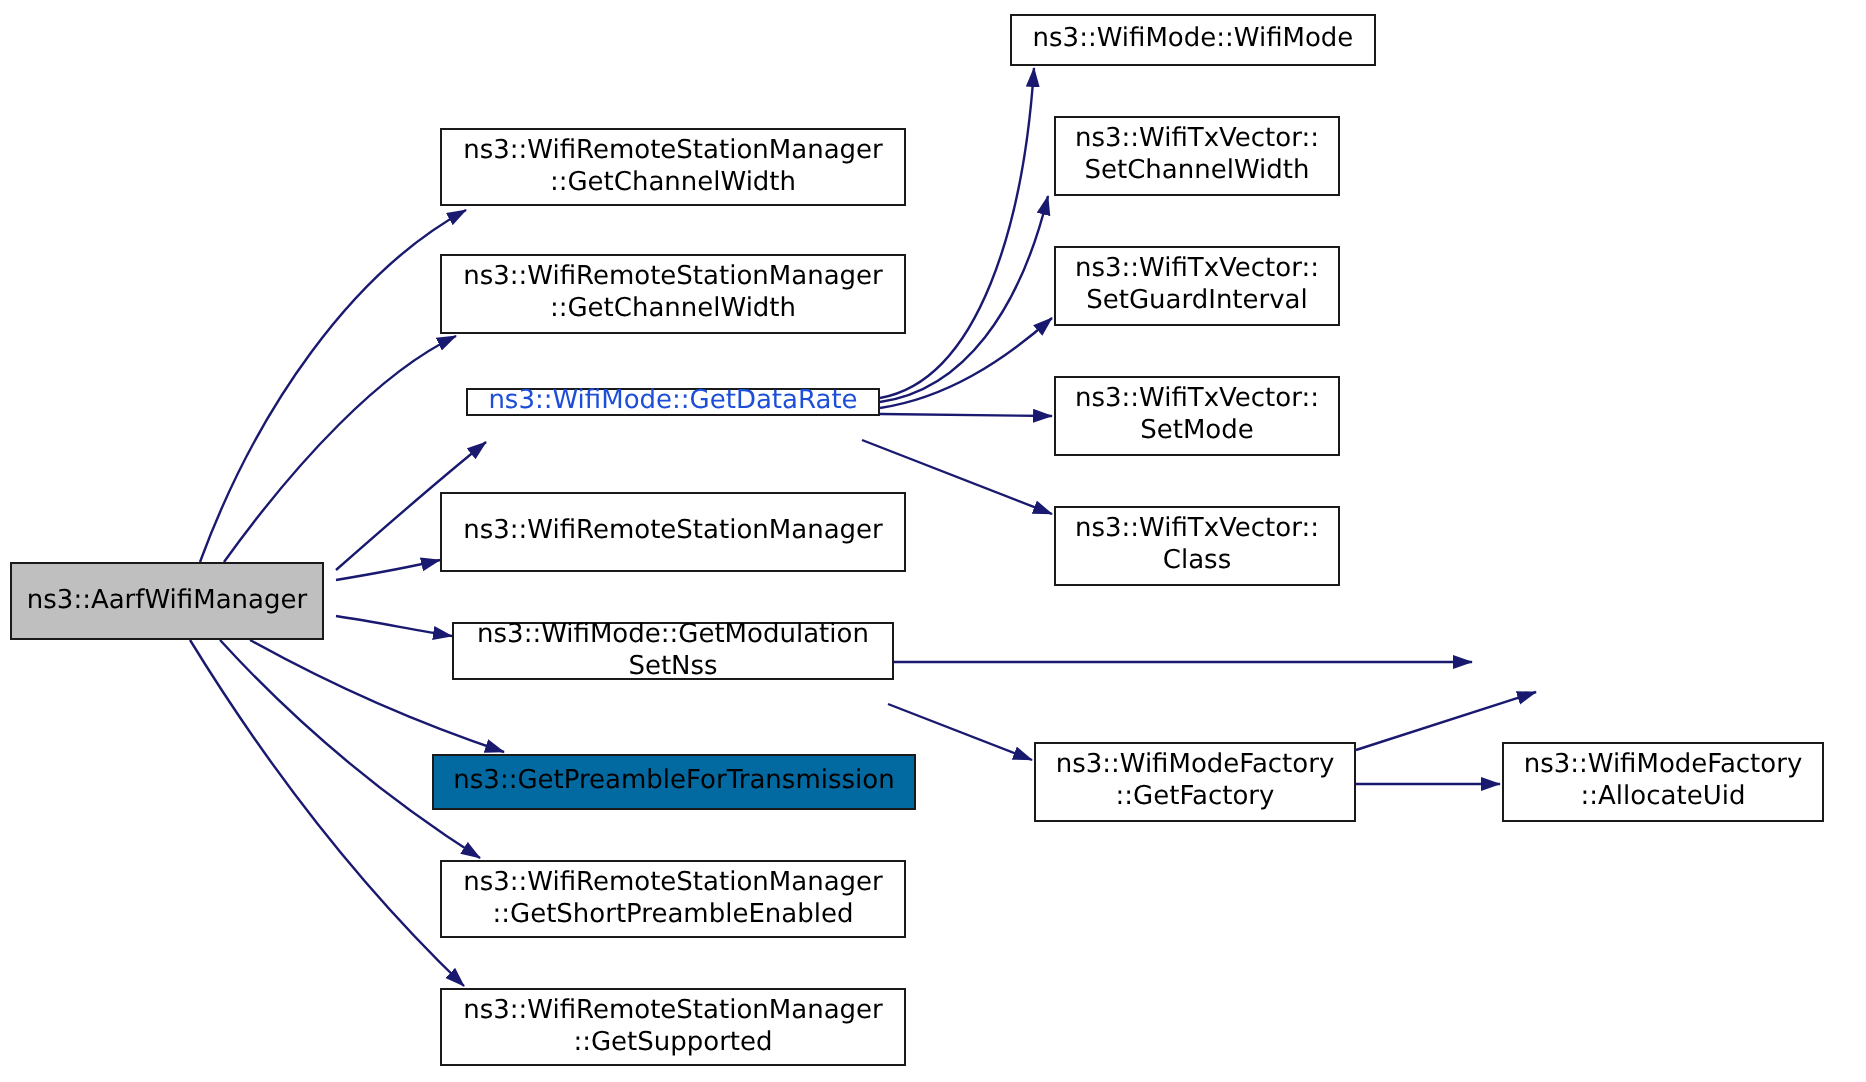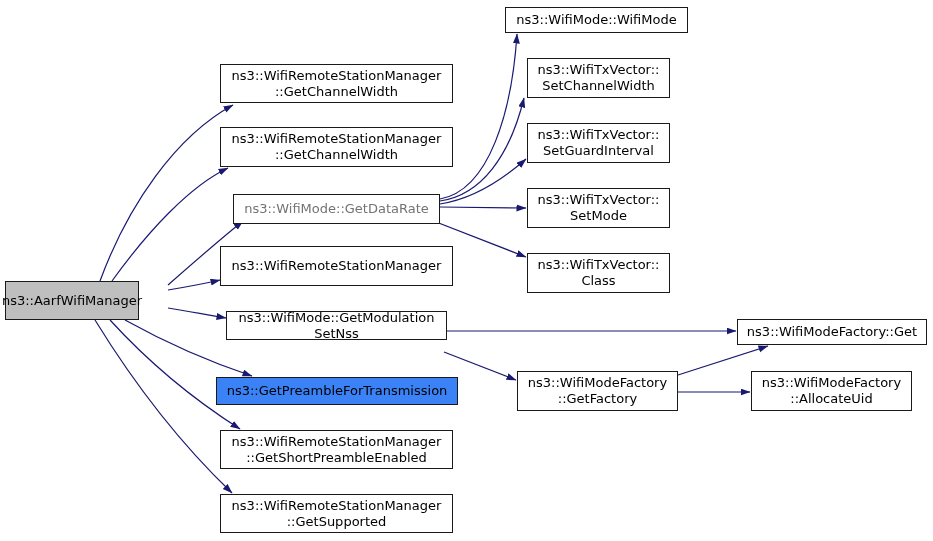--- a/index.html
+++ b/index.html
@@ -71,42 +71,42 @@
         <path class="edge" d="M440,204 C473,199 501,181 526,159" stroke="#191970" marker-end="url(#arrowhead)"></path>
         <path class="edge" d="M440,207 L526,208" stroke="#191970" marker-end="url(#arrowhead)"></path>
         <path class="edge" d="M431,220 L526,257" stroke="#191970" marker-end="url(#arrowhead)"></path>
         <path class="edge" d="M447,331 L736,331" stroke="#191970" marker-end="url(#arrowhead)"></path>
         <path class="edge" d="M444,352 L516,380" stroke="#191970" marker-end="url(#arrowhead)"></path>
         <path class="edge" d="M678,375 L768,346" stroke="#191970" marker-end="url(#arrowhead)"></path>
         <path class="edge" d="M678,392 L750,392" stroke="#191970" marker-end="url(#arrowhead)"></path>
       </g>
   </svg>
   <div class="nodes-layer">
-      <div class="node highlight" style="left: 5px; top: 281px; width: 134px; height: 39px; border-color: rgb(26, 26, 26); color: rgb(0, 0, 0);">
+      <div class="node highlight" style="left: 5px; top: 281px; width: 157px; height: 39px; border-color: rgb(26, 26, 26); color: rgb(0, 0, 0);">
         <div class="line">ns3::AarfWifiManager</div>
       </div>
       <div class="node" style="left: 220px; top: 64px; width: 233px; height: 39px; border-color: rgb(26, 26, 26); color: rgb(0, 0, 0); background: rgb(255, 255, 255);">
         <div class="line">ns3::WifiRemoteStationManager</div>
         <div class="line">::GetChannelWidth</div>
       </div>
       <div class="node" style="left: 220px; top: 127px; width: 233px; height: 40px; border-color: rgb(26, 26, 26); color: rgb(0, 0, 0); background: rgb(255, 255, 255);">
         <div class="line">ns3::WifiRemoteStationManager</div>
         <div class="line">::GetChannelWidth</div>
       </div>
-      <div class="node" style="left: 233px; top: 194px; width: 207px; height: 30px; border-color: rgb(26, 26, 26); color: #737373; background: rgb(255, 255, 255);">
+      <div class="node" style="left: 233px; top: 194px; width: 207px; height: 14px; border-color: rgb(26, 26, 26); color: #1d4ed8; background: rgb(255, 255, 255);">
         <div class="line">ns3::WifiMode::GetDataRate</div>
       </div>
       <div class="node" style="left: 220px; top: 246px; width: 233px; height: 40px; border-color: rgb(26, 26, 26); color: rgb(0, 0, 0); background: rgb(255, 255, 255);">
         <div class="line">ns3::WifiRemoteStationManager</div>
       </div>
       <div class="node" style="left: 226px; top: 311px; width: 221px; height: 29px; border-color: rgb(26, 26, 26); color: rgb(0, 0, 0); background: rgb(255, 255, 255);">
         <div class="line">ns3::WifiMode::GetModulation</div>
         <div class="line">SetNss</div>
       </div>
-      <div class="node" style="left: 216px; top: 377px; width: 242px; height: 28px; border-color: rgb(26, 26, 26); color: rgb(0, 0, 0); background: #3b82f6; justify-content: center;">
+      <div class="node" style="left: 216px; top: 377px; width: 242px; height: 28px; border-color: rgb(26, 26, 26); color: rgb(0, 0, 0); background: #0369a1; justify-content: center;">
         <div class="line">ns3::GetPreambleForTransmission</div>
       </div>
       <div class="node" style="left: 220px; top: 430px; width: 233px; height: 39px; border-color: rgb(26, 26, 26); color: rgb(0, 0, 0); background: rgb(255, 255, 255);">
         <div class="line">ns3::WifiRemoteStationManager</div>
         <div class="line">::GetShortPreambleEnabled</div>
       </div>
       <div class="node" style="left: 220px; top: 494px; width: 233px; height: 39px; border-color: rgb(26, 26, 26); color: rgb(0, 0, 0); background: rgb(255, 255, 255);">
         <div class="line">ns3::WifiRemoteStationManager</div>
         <div class="line">::GetSupported</div>
       </div>
@@ -126,21 +126,18 @@
         <div class="line">SetMode</div>
       </div>
       <div class="node" style="left: 527px; top: 253px; width: 143px; height: 40px; border-color: rgb(26, 26, 26); color: rgb(0, 0, 0); background: rgb(255, 255, 255);">
         <div class="line">ns3::WifiTxVector::</div>
         <div class="line">Class</div>
       </div>
       <div class="node" style="left: 517px; top: 371px; width: 161px; height: 40px; border-color: rgb(26, 26, 26); color: rgb(0, 0, 0); background: rgb(255, 255, 255);">
         <div class="line">ns3::WifiModeFactory</div>
         <div class="line">::GetFactory</div>
       </div>
-      <div class="node" style="left: 737px; top: 319px; width: 190px; height: 26px; border-color: rgb(26, 26, 26); color: rgb(0, 0, 0); background: rgb(255, 255, 255);">
-        <div class="line">ns3::WifiModeFactory::Get</div>
-      </div>
       <div class="node" style="left: 751px; top: 371px; width: 161px; height: 40px; border-color: rgb(26, 26, 26); color: rgb(0, 0, 0); background: rgb(255, 255, 255);">
         <div class="line">ns3::WifiModeFactory</div>
         <div class="line">::AllocateUid</div>
       </div>
     </div>
 </div>
 
 </body></html>

